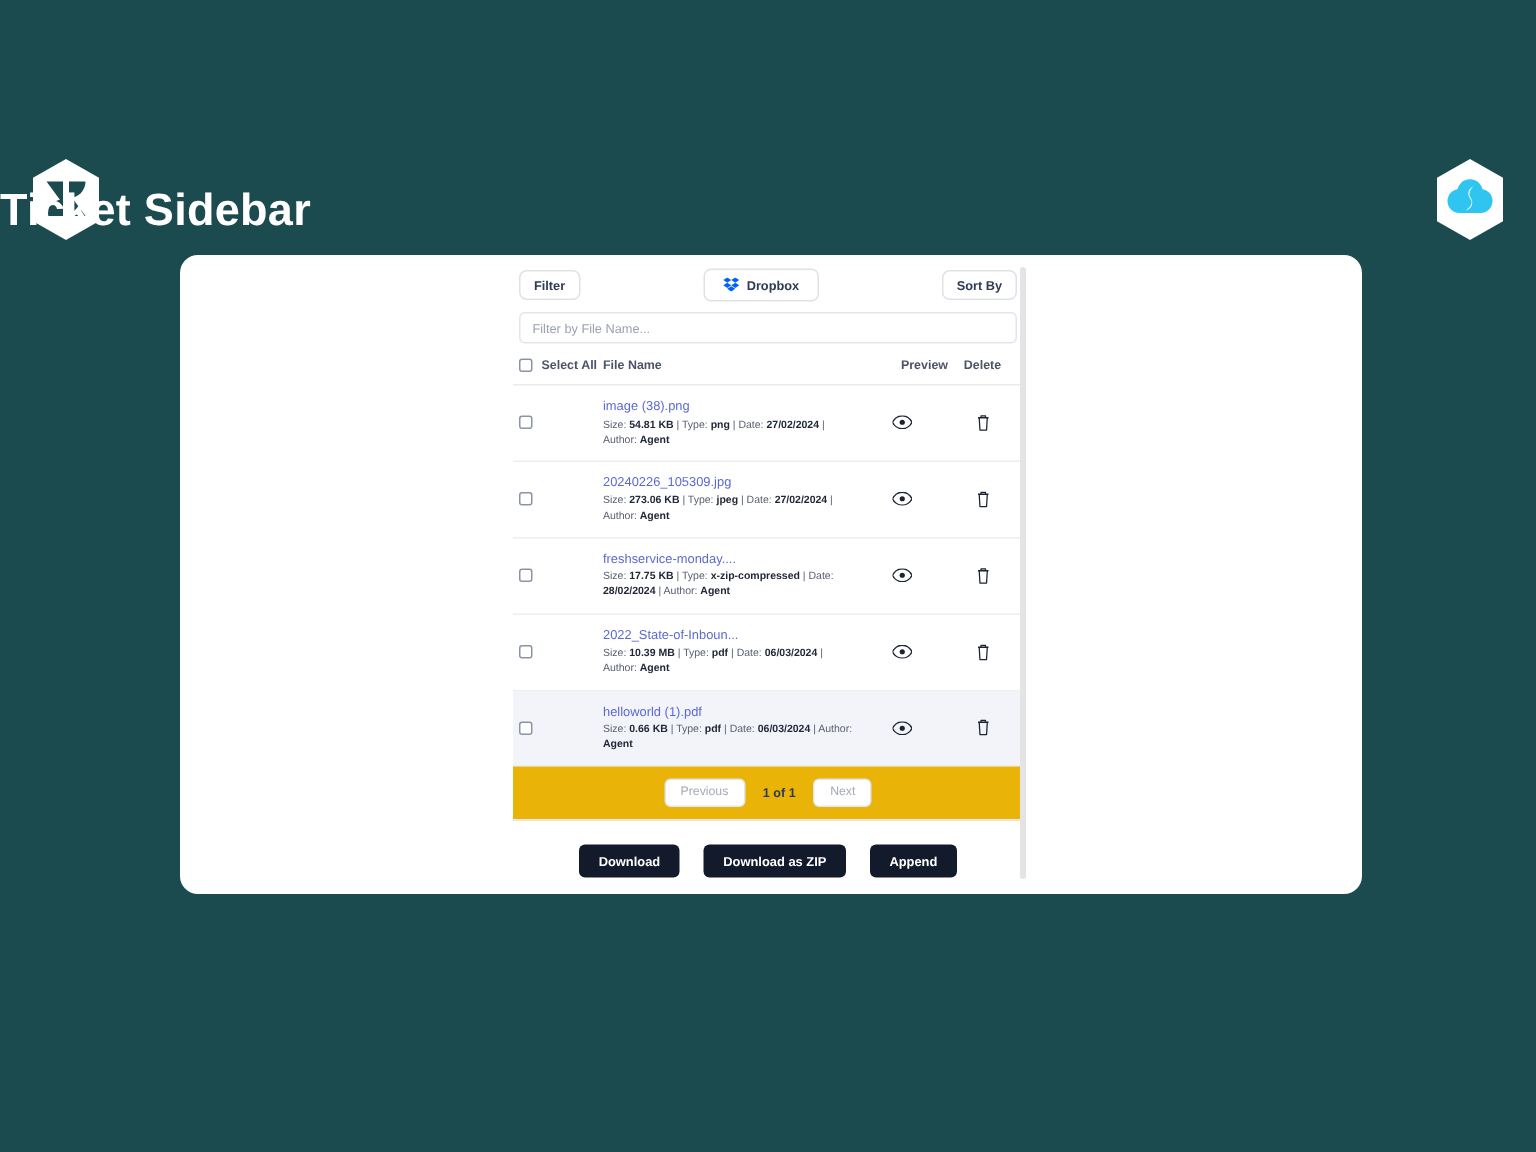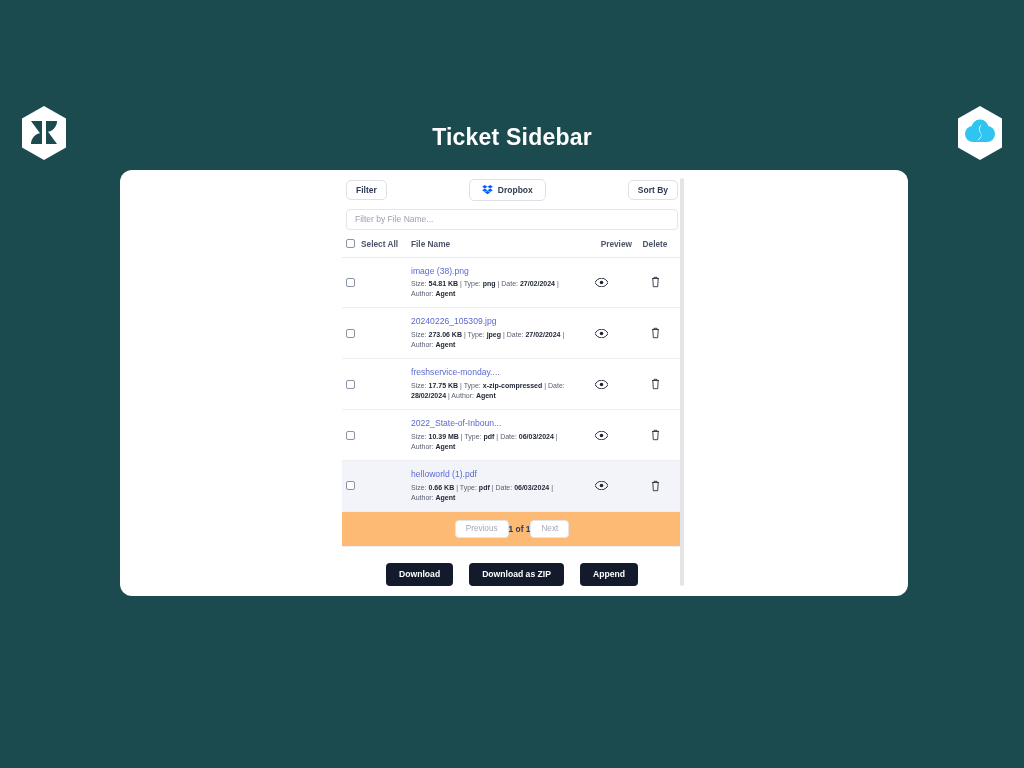--- a/index.html
+++ b/index.html
@@ -20,23 +20,22 @@
     display: flex; align-items: center; justify-content: center;
   }
   .logo-left  { left: 19px;  top: 105px; }
   .logo-right { right: 19px; top: 105px; }
   .hexwrap { width: 50px; height: 56px; }
 
   
   .page-title {
     position: absolute;
     top: 124px; left: 0; width: 1024px;
-    text-align: center;
     color: #ffffff;
-    font-size: 23px;
+    font-size: 30px;
     font-weight: bold;
     letter-spacing: .2px;
   }
 
   
   .card {
     position: absolute;
     left: 120px; top: 170px;
     width: 788px; height: 426px;
     background: #ffffff;
@@ -109,21 +108,21 @@
   
   .tbl-head {
     display: flex;
     align-items: center;
     padding: 9px 4px 8px 4px;
     border-bottom: 1px solid #e9eaee;
     font-size: 8.3px;
     font-weight: bold;
     color: #4b5467;
   }
-  .col-chk   { width: 65px; display: flex; align-items: center; gap: 6px; flex: none; }
+  .col-chk   { width: 56px; display: flex; align-items: center; gap: 6px; flex: none; }
   .col-name  { flex: 1 1 auto; }
   .col-prev  { width: 62px; text-align: right; flex: none; }
   .col-del   { width: 46px; text-align: center; flex: none; }
 
   .chk {
     width: 8px; height: 8px;
     border: 1px solid #8b93a5;
     border-radius: 2px;
     background: #fff;
     display: inline-block;
@@ -161,21 +160,22 @@
     background: none; border: none; padding: 0;
     display: flex; align-items: center; justify-content: center;
     width: 100%; cursor: pointer;
   }
 
   
   .pager {
     display: flex;
     align-items: center;
     justify-content: center;
-    background: #fdba74;
+    gap: 12px;
+    background: #eab308;
     padding: 8px 4px;
     border-bottom: 1px solid #eceef2;
   }
   .pg-btn {
     background: #ffffff;
     border: 1px solid #e3e5ea;
     border-radius: 4px;
     color: #a3a9b8;
     font-size: 8.2px;
     padding: 4px 10px;

